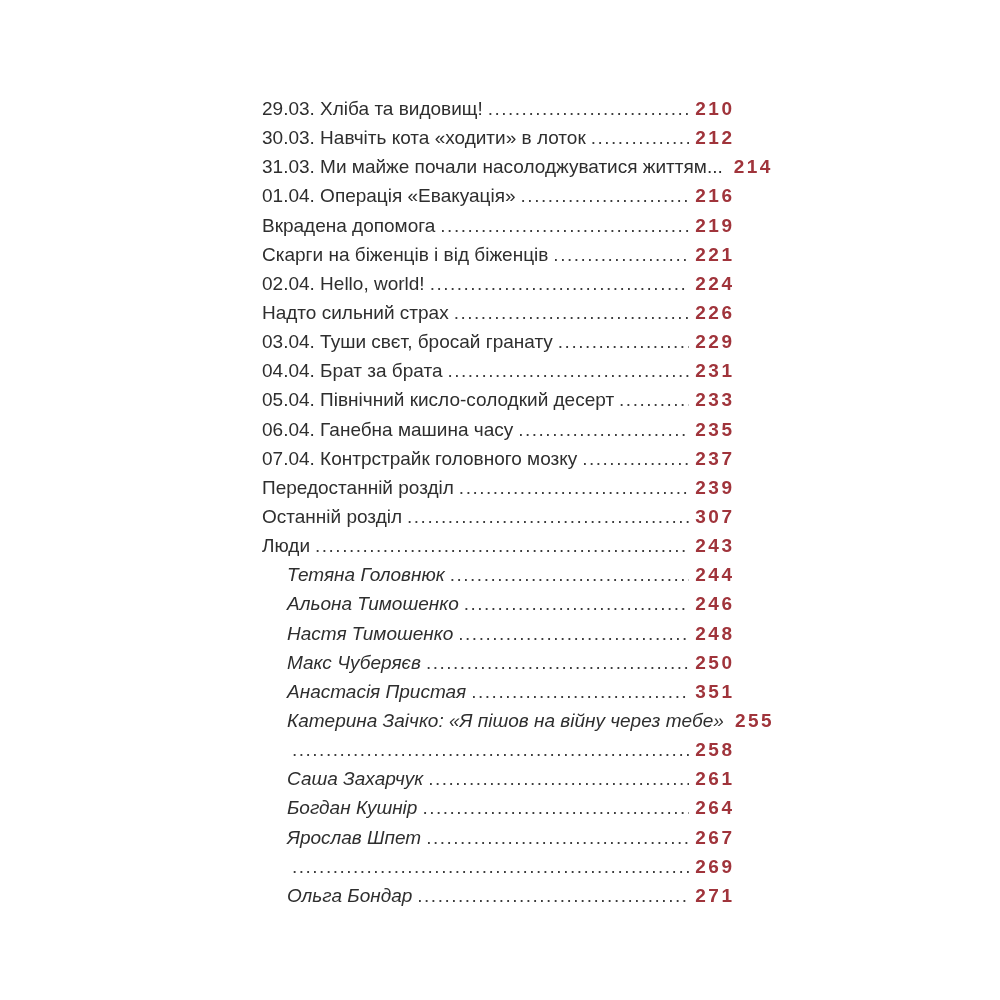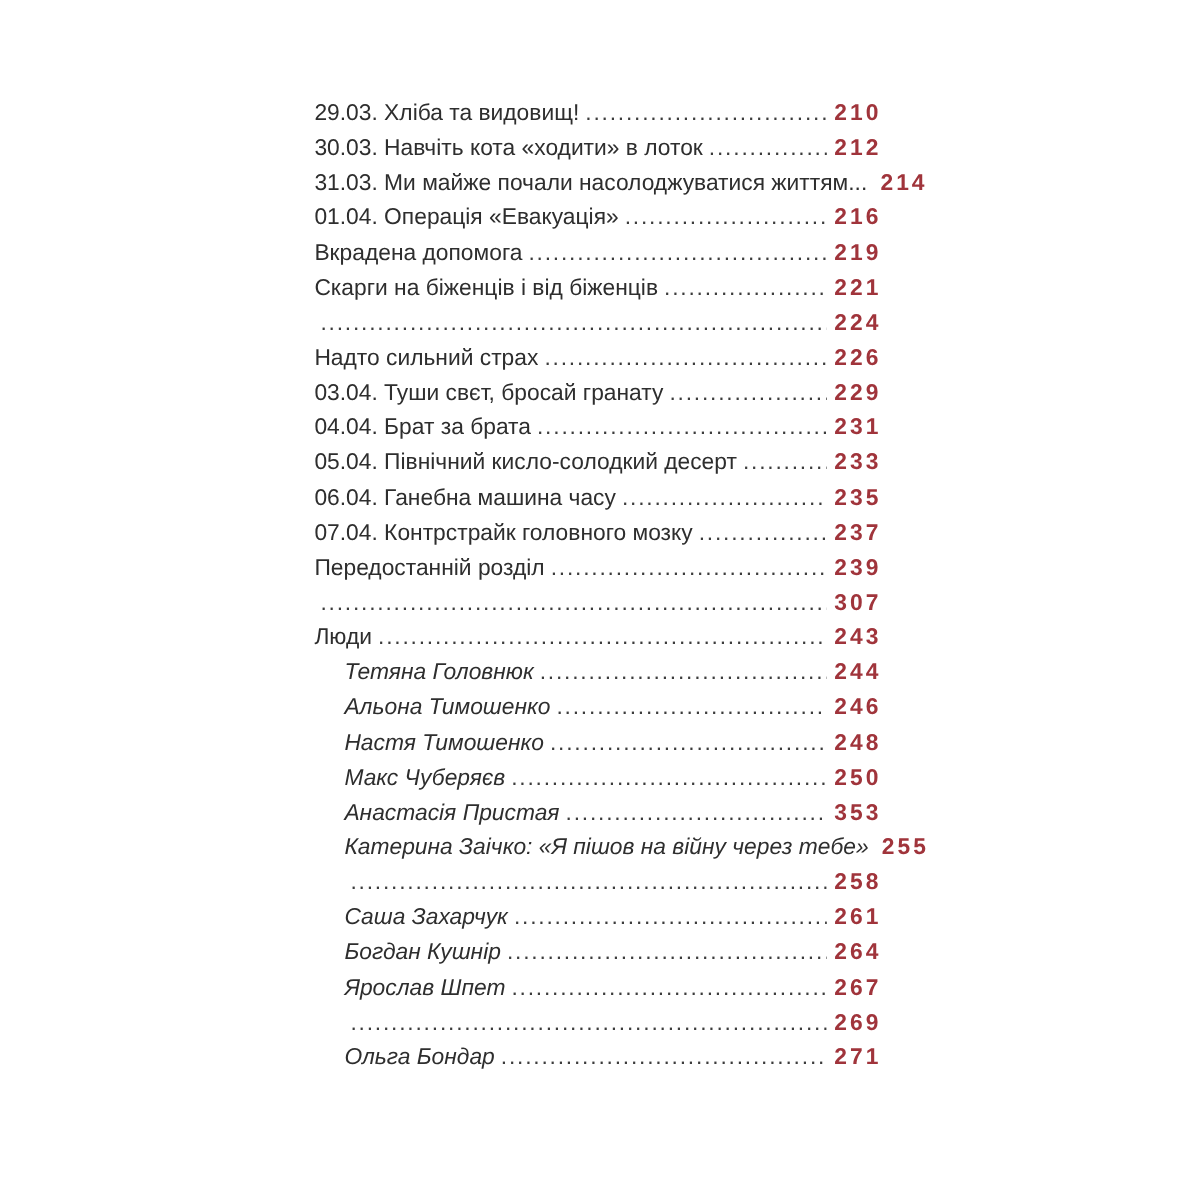--- a/index.html
+++ b/index.html
@@ -10,21 +10,21 @@
   }
   .page {
     position: relative;
     width: 1000px;
     height: 1000px;
     background: var(--page-bg, #ffffff);
     overflow: hidden;
   }
   .toc {
     position: absolute;
-    top: 2px; left: 0; right: 0;
+    top: 16px; left: 0; right: 0;
     padding: 78px 268px 0 262px;
   }
   .toc-row {
     display: flex;
     align-items: baseline;
     height: 29.15px;
     line-height: 29.15px;
     font-size: 19px;
     color: var(--text-color, #2e2e2e);
     white-space: nowrap;
@@ -84,20 +84,21 @@
     <span class="toc-title">Вкрадена допомога</span>
     <span class="dot-leader">................................................................................................................................................................................................................................................</span>
     <span class="toc-page">219</span>
   </div>
       <div class="toc-row">
     <span class="toc-title">Скарги на біженців і від біженців</span>
     <span class="dot-leader">................................................................................................................................................................................................................................................</span>
     <span class="toc-page">221</span>
   </div>
       <div class="toc-row">
+    <span class="toc-title">02.04. Hello, world!</span>
     <span class="dot-leader">................................................................................................................................................................................................................................................</span>
     <span class="toc-page">224</span>
   </div>
       <div class="toc-row">
     <span class="toc-title">Надто сильний страх</span>
     <span class="dot-leader">................................................................................................................................................................................................................................................</span>
     <span class="toc-page">226</span>
   </div>
       <div class="toc-row">
     <span class="toc-title">03.04. Туши свєт, бросай гранату</span>
@@ -123,20 +124,21 @@
     <span class="toc-title">07.04. Контрстрайк головного мозку</span>
     <span class="dot-leader">................................................................................................................................................................................................................................................</span>
     <span class="toc-page">237</span>
   </div>
       <div class="toc-row">
     <span class="toc-title">Передостанній розділ</span>
     <span class="dot-leader">................................................................................................................................................................................................................................................</span>
     <span class="toc-page">239</span>
   </div>
       <div class="toc-row">
+    <span class="toc-title">Останній розділ</span>
     <span class="dot-leader">................................................................................................................................................................................................................................................</span>
     <span class="toc-page">307</span>
   </div>
       <div class="toc-row">
     <span class="toc-title">Люди</span>
     <span class="dot-leader">................................................................................................................................................................................................................................................</span>
     <span class="toc-page">243</span>
   </div>
       <div class="toc-row indent">
     <span class="toc-title">Тетяна Головнюк</span>
@@ -154,21 +156,21 @@
     <span class="toc-page">248</span>
   </div>
       <div class="toc-row indent">
     <span class="toc-title">Макс Чуберяєв</span>
     <span class="dot-leader">................................................................................................................................................................................................................................................</span>
     <span class="toc-page">250</span>
   </div>
       <div class="toc-row indent">
     <span class="toc-title">Анастасія Пристая</span>
     <span class="dot-leader">................................................................................................................................................................................................................................................</span>
-    <span class="toc-page">353</span>
+    <span class="toc-page">351</span>
   </div>
       <div class="toc-row indent">
     <span class="toc-title">Катерина Заічко: «Я пішов на війну через тебе»</span>
     <span class="dot-leader">................................................................................................................................................................................................................................................</span>
     <span class="toc-page">255</span>
   </div>
       <div class="toc-row indent">
     <span class="dot-leader">................................................................................................................................................................................................................................................</span>
     <span class="toc-page">258</span>
   </div>

